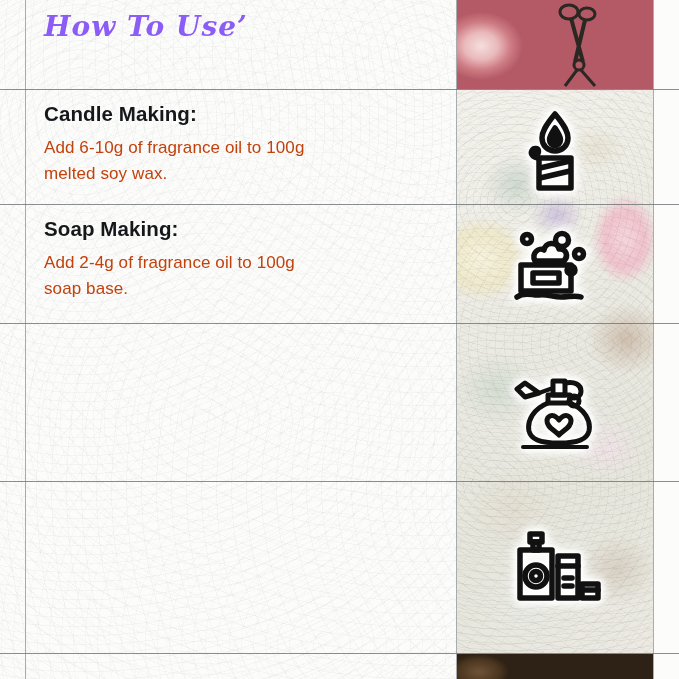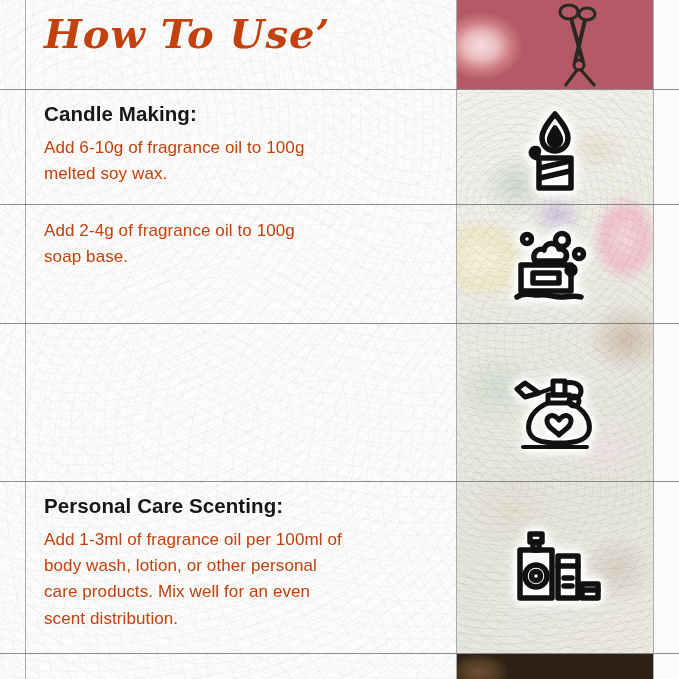--- a/index.html
+++ b/index.html
@@ -28,21 +28,21 @@
   
   .v-rule{position:absolute;top:0;bottom:0;width:1px;background:#8e9296;opacity:.75;}
   .h-rule{position:absolute;left:0;right:0;height:1px;background:#6e7276;opacity:.8;}
 
   
   .header{position:absolute;left:26px;top:0;width:431px;height:89px;}
   .title{
     position:absolute;left:18px;top:10px;
     font-family:"DejaVu Serif",serif;
     font-style:italic;font-weight:700;
-    font-size:40px;letter-spacing:1px;color:#c2410c;
+    font-size:28px;letter-spacing:1px;color:#8b5cf6;
     white-space:nowrap;
   }
 
   
   .section{position:absolute;left:26px;width:431px;box-sizing:border-box;padding:14px 0 0 18px;}
   .sec-title{
     font-size:20.5px;font-weight:700;color:#15181a;
     letter-spacing:.1px;margin:0 0 9px 0;line-height:1.1;
   }
   .sec-body{
@@ -218,28 +218,22 @@
     <div class="title">How To Use’</div>
   </div>
 
   <div class="section" style="top:89px;height:115px">
     <div class="sec-title">Candle Making:</div>
     <div class="sec-body">Add 6-10g of fragrance oil to 100g
 melted soy wax.</div>
   </div>
 
   <div class="section" style="top:204px;height:119px">
+    <div class="sec-title">Soap Making:</div>
     <div class="sec-body">Add 2-4g of fragrance oil to 100g
 soap base.</div>
   </div>
 
   <div class="section" style="top:323px;height:158px">
   </div>
 
-  <div class="section" style="top:481px;height:172px">
-    <div class="sec-title">Personal Care Scenting:</div>
-    <div class="sec-body">Add 1-3ml of fragrance oil per 100ml of
-body wash, lotion, or other personal
-care products. Mix well for an even
-scent distribution.</div>
-  </div>
 
 </div>
 
 </body></html>

